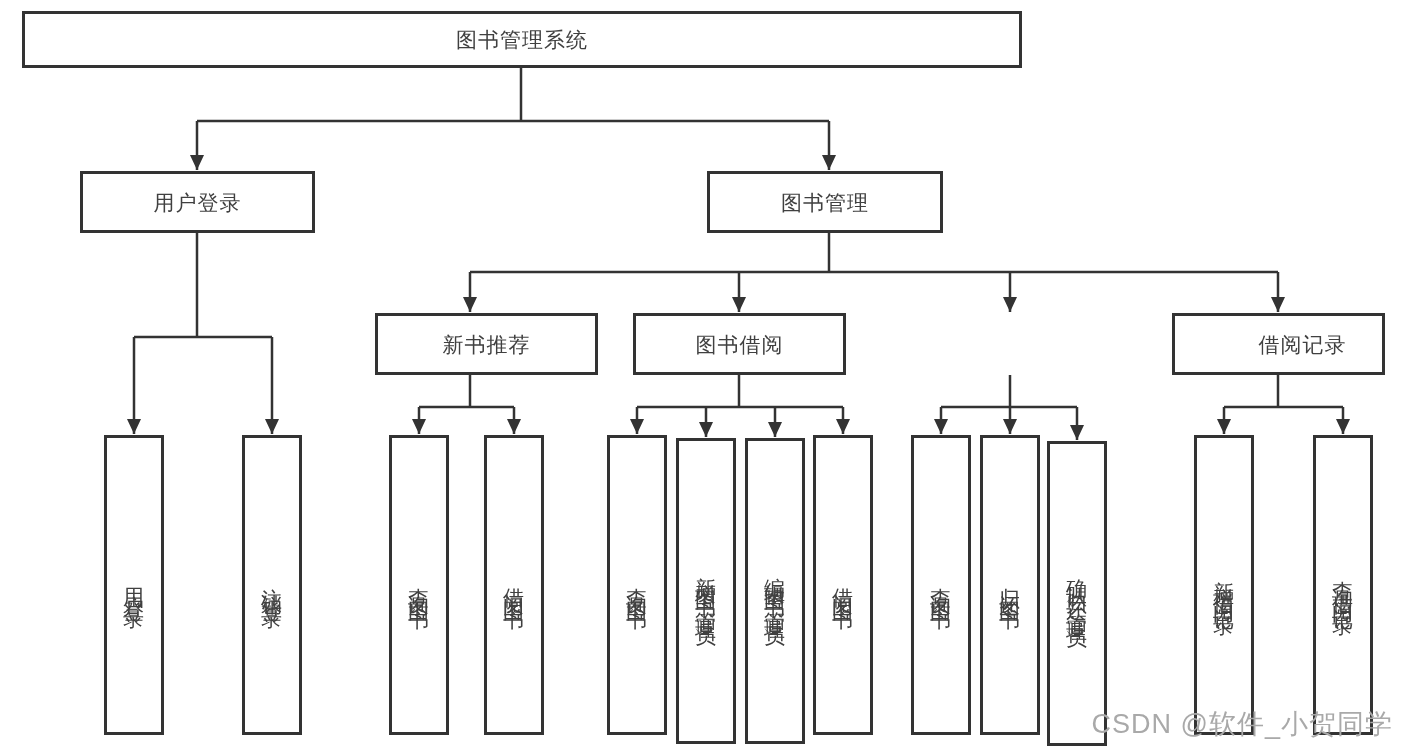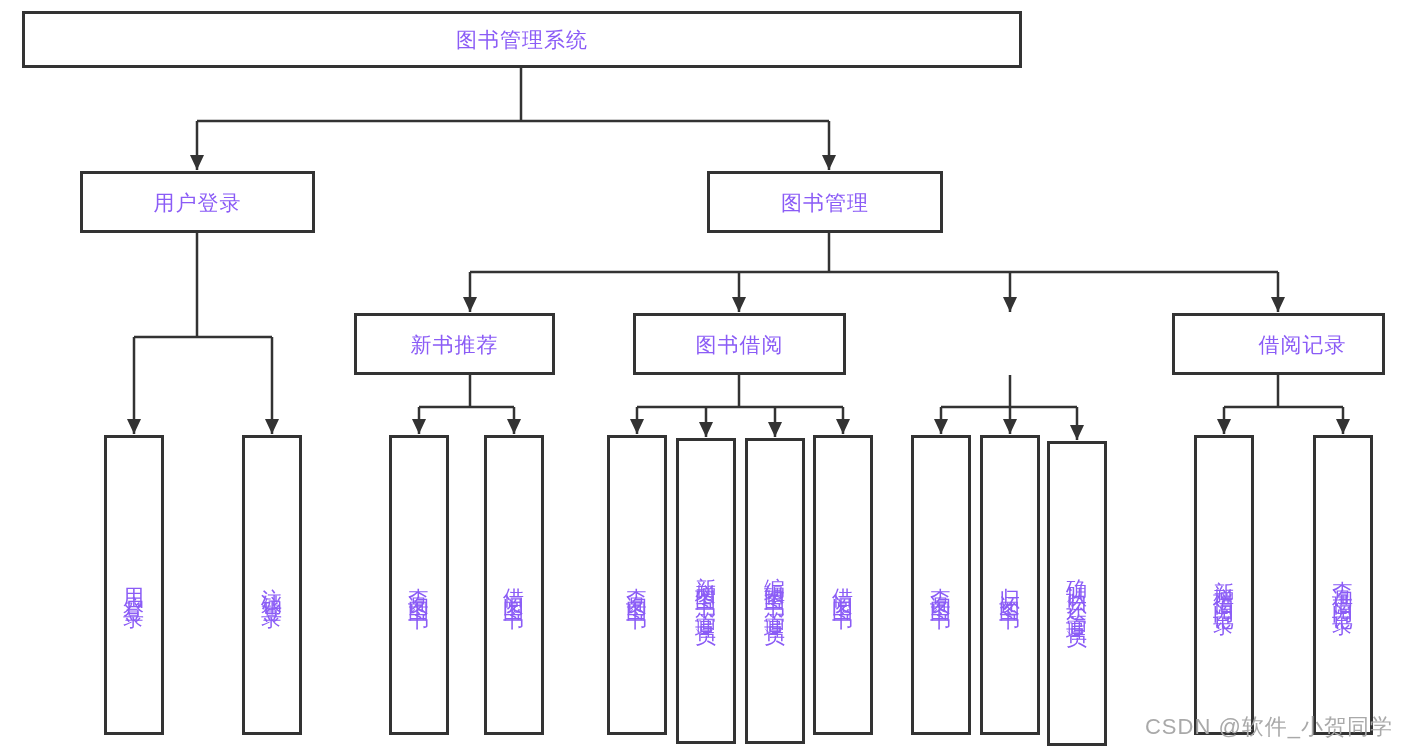--- a/index.html
+++ b/index.html
@@ -20,42 +20,42 @@
     left: 0;
     top: 0;
     width: 1405px;
     height: 747px;
     pointer-events: none;
   }
   .node {
     position: absolute;
     border: 3px solid #333333;
     background: #ffffff;
-    color: #8b5cf6;
+    color: #404040;
     display: flex;
     align-items: center;
     justify-content: center;
     font-size: 21px;
     letter-spacing: 1px;
     box-sizing: border-box;
     line-height: 1;
     text-align: right;
   }
   .leaf .vtext {
     writing-mode: vertical-rl;
     text-orientation: mixed;
     letter-spacing: 7px;
     font-size: 21px;
   }
   .watermark {
     position: absolute;
     right: 12px;
     bottom: 5px;
     color: #a9a9a9;
-    font-size: 22px;
+    font-size: 27px;
     letter-spacing: 1px;
     white-space: nowrap;
   }
 </style>
 </head>
 <body>
 
 <div class="canvas">
 
   <svg class="connectors" viewBox="0 0 1405 747" xmlns="http://www.w3.org/2000/svg">
@@ -112,21 +112,21 @@
     <span>图书管理系统</span>
   </div>
 
   <div class="node" style="left:80px; top:171px; width:235px; height:62px;">
     <span>用户登录</span>
   </div>
   <div class="node" style="left:707px; top:171px; width:236px; height:62px;">
     <span>图书管理</span>
   </div>
 
-  <div class="node" style="left:354px; top:313px; width:201px; height:62px;">
+  <div class="node" style="left:375px; top:313px; width:223px; height:62px;">
     <span>新书推荐</span>
   </div>
   <div class="node" style="left:633px; top:313px; width:213px; height:62px;">
     <span>图书借阅</span>
   </div>
   <div class="node" style="left:1172px; top:313px; width:213px; height:62px;padding-left:48px;">
     <span>借阅记录</span>
   </div>
 
   <div class="node leaf" style="left:104px; top:435px; width:60px; height:300px;">

